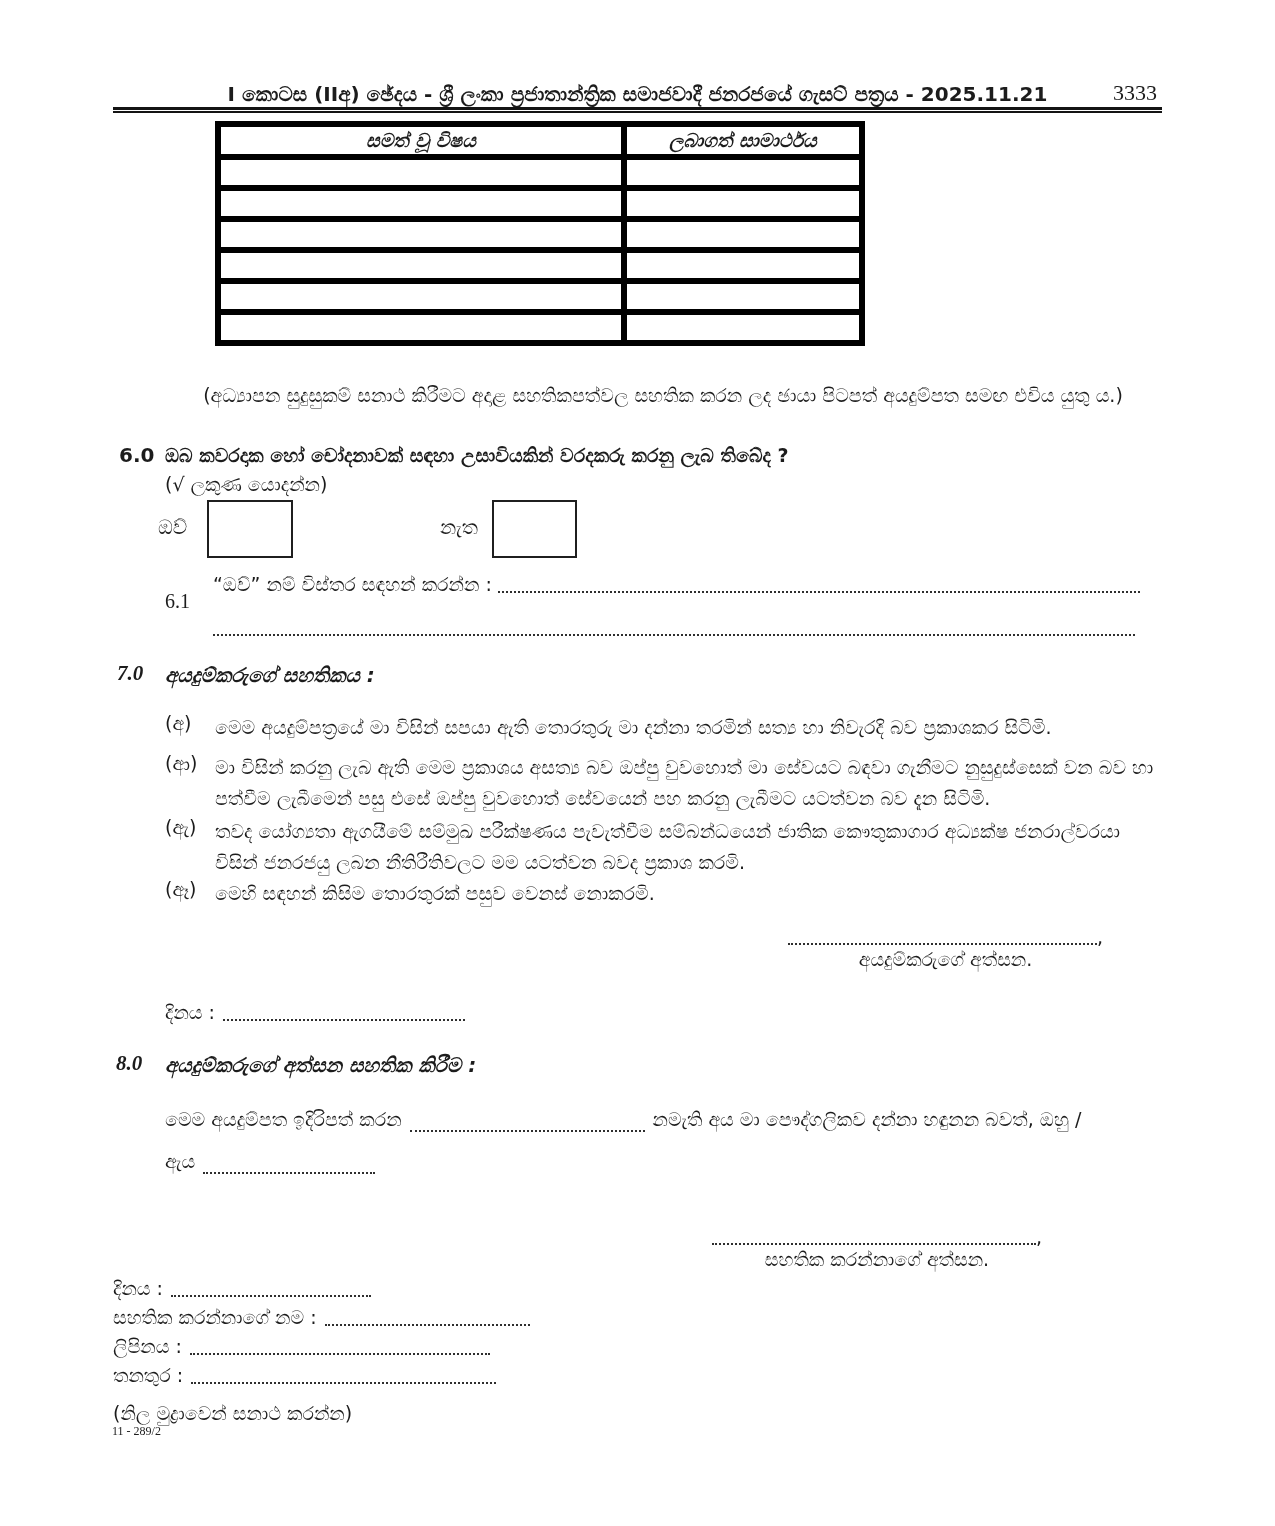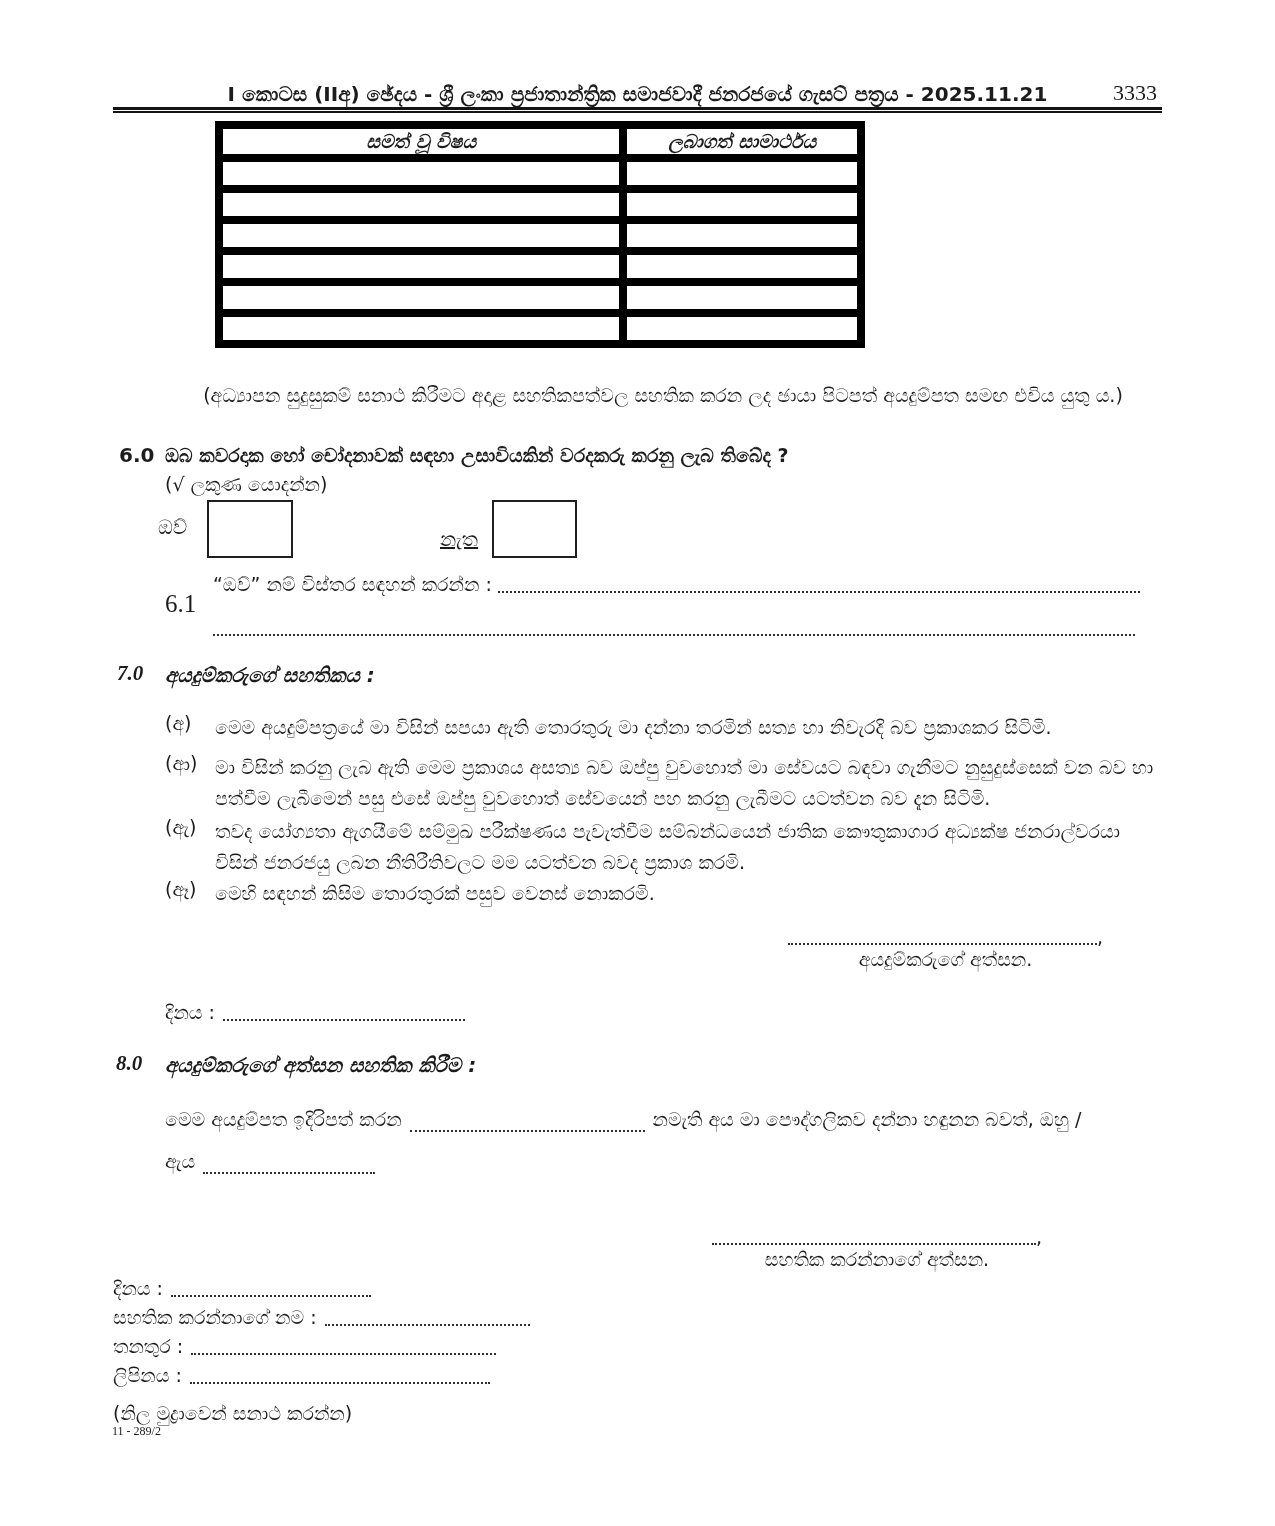--- a/index.html
+++ b/index.html
@@ -13,42 +13,42 @@
   .abs { position:absolute; }
 
   
   .hdr-title { top:82px; left:120px; width:1035px; text-align:center; font-weight:bold; font-size:20px; }
   .hdr-page  { top:80px; right:118px; font-size:22px; font-family:"Liberation Serif", serif; }
   .hdr-rule  { top:107px; left:113px; width:1049px; height:6px;
                border-top:3px solid #141414; border-bottom:2px solid #141414; }
 
   
   table.qual { top:121px; left:215px; width:650px; border-collapse:collapse; }
-  table.qual th, table.qual td { border:8px solid #000000; }
+  table.qual th, table.qual td { border:6px solid #000000; }
   table.qual th { height:33px; font-style:italic; font-weight:bold; font-size:19px; text-align:center; }
   table.qual td { height:31px; }
   .col-subject { width:410px; }
   .col-grade   { width:240px; }
 
   .note { top:384px; left:168px; width:990px; font-size:19px;text-align:center; }
 
   
   .secnum  { font-weight:bold; font-size:20px; }
   .secnum-serif { font-family:"Liberation Serif", serif; font-weight:bold; font-style:italic; font-size:21px; }
   .q60-num  { top:443px; left:119px; }
   .q60-text { top:444px; left:165px; width:950px; font-weight:bold; }
   .tick     { top:473px; left:165px; }
 
   .cb-label { font-size:20px; }
   .yes-label { top:515px; left:158px; }
   .yes-box   { top:500px; left:207px; width:86px; height:58px; border:2px solid #1f1f1f; background:#fff; }
-  .no-label  { top:527px; left:440px;text-decoration:underline; }
+  .no-label  { top:515px; left:440px; }
   .no-box    { top:500px; left:492px; width:85px; height:58px; border:2px solid #1f1f1f; background:#fff; }
 
-  .s61-num  { top:590px; left:165px; font-family:"Liberation Serif", serif; font-size:25px; }
+  .s61-num  { top:590px; left:165px; font-family:"Liberation Serif", serif; font-size:20px; }
   .s61-row  { top:573px; left:213px; width:927px; display:flex; align-items:flex-end; }
   .s61-row .lbl { white-space:nowrap; }
   .dl { border-bottom:2px dotted #2e2e2e; height:12px; }
   .grow { flex:1 1 auto; margin-bottom:3px; margin-left:6px; }
   .s61-line2 { top:620px; left:213px; width:922px; height:16px; border-bottom:2px dotted #2e2e2e; }
 
   .s70-num   { top:661px; left:117px; }
   .s70-title { top:663px; left:165px; font-weight:bold; font-style:italic; font-size:20px; }
 
   .item { left:165px; width:1000px; display:flex; }
@@ -207,25 +207,25 @@
   <div class="abs fields">
     <div class="frow">
       <span class="lbl">දිනය :</span>
       <span class="dl f-dl1"></span>
     </div>
     <div class="frow">
       <span class="lbl">සහතික කරන්නාගේ නම :</span>
       <span class="dl f-dl2"></span>
     </div>
     <div class="frow">
+      <span class="lbl">ලිපිනය :</span>
+      <span class="dl f-dl4"></span>
+    </div>
+    <div class="frow">
       <span class="lbl">තනතුර :</span>
       <span class="dl f-dl3"></span>
     </div>
-    <div class="frow">
-      <span class="lbl">ලිපිනය :</span>
-      <span class="dl f-dl4"></span>
-    </div>
     <div class="stamp">(නිල මුද්‍රාවෙන් සනාථ කරන්න)</div>
   </div>
 
   <div class="abs footer">11 - 289/2</div>
 
 </div>
 
 </body></html>

